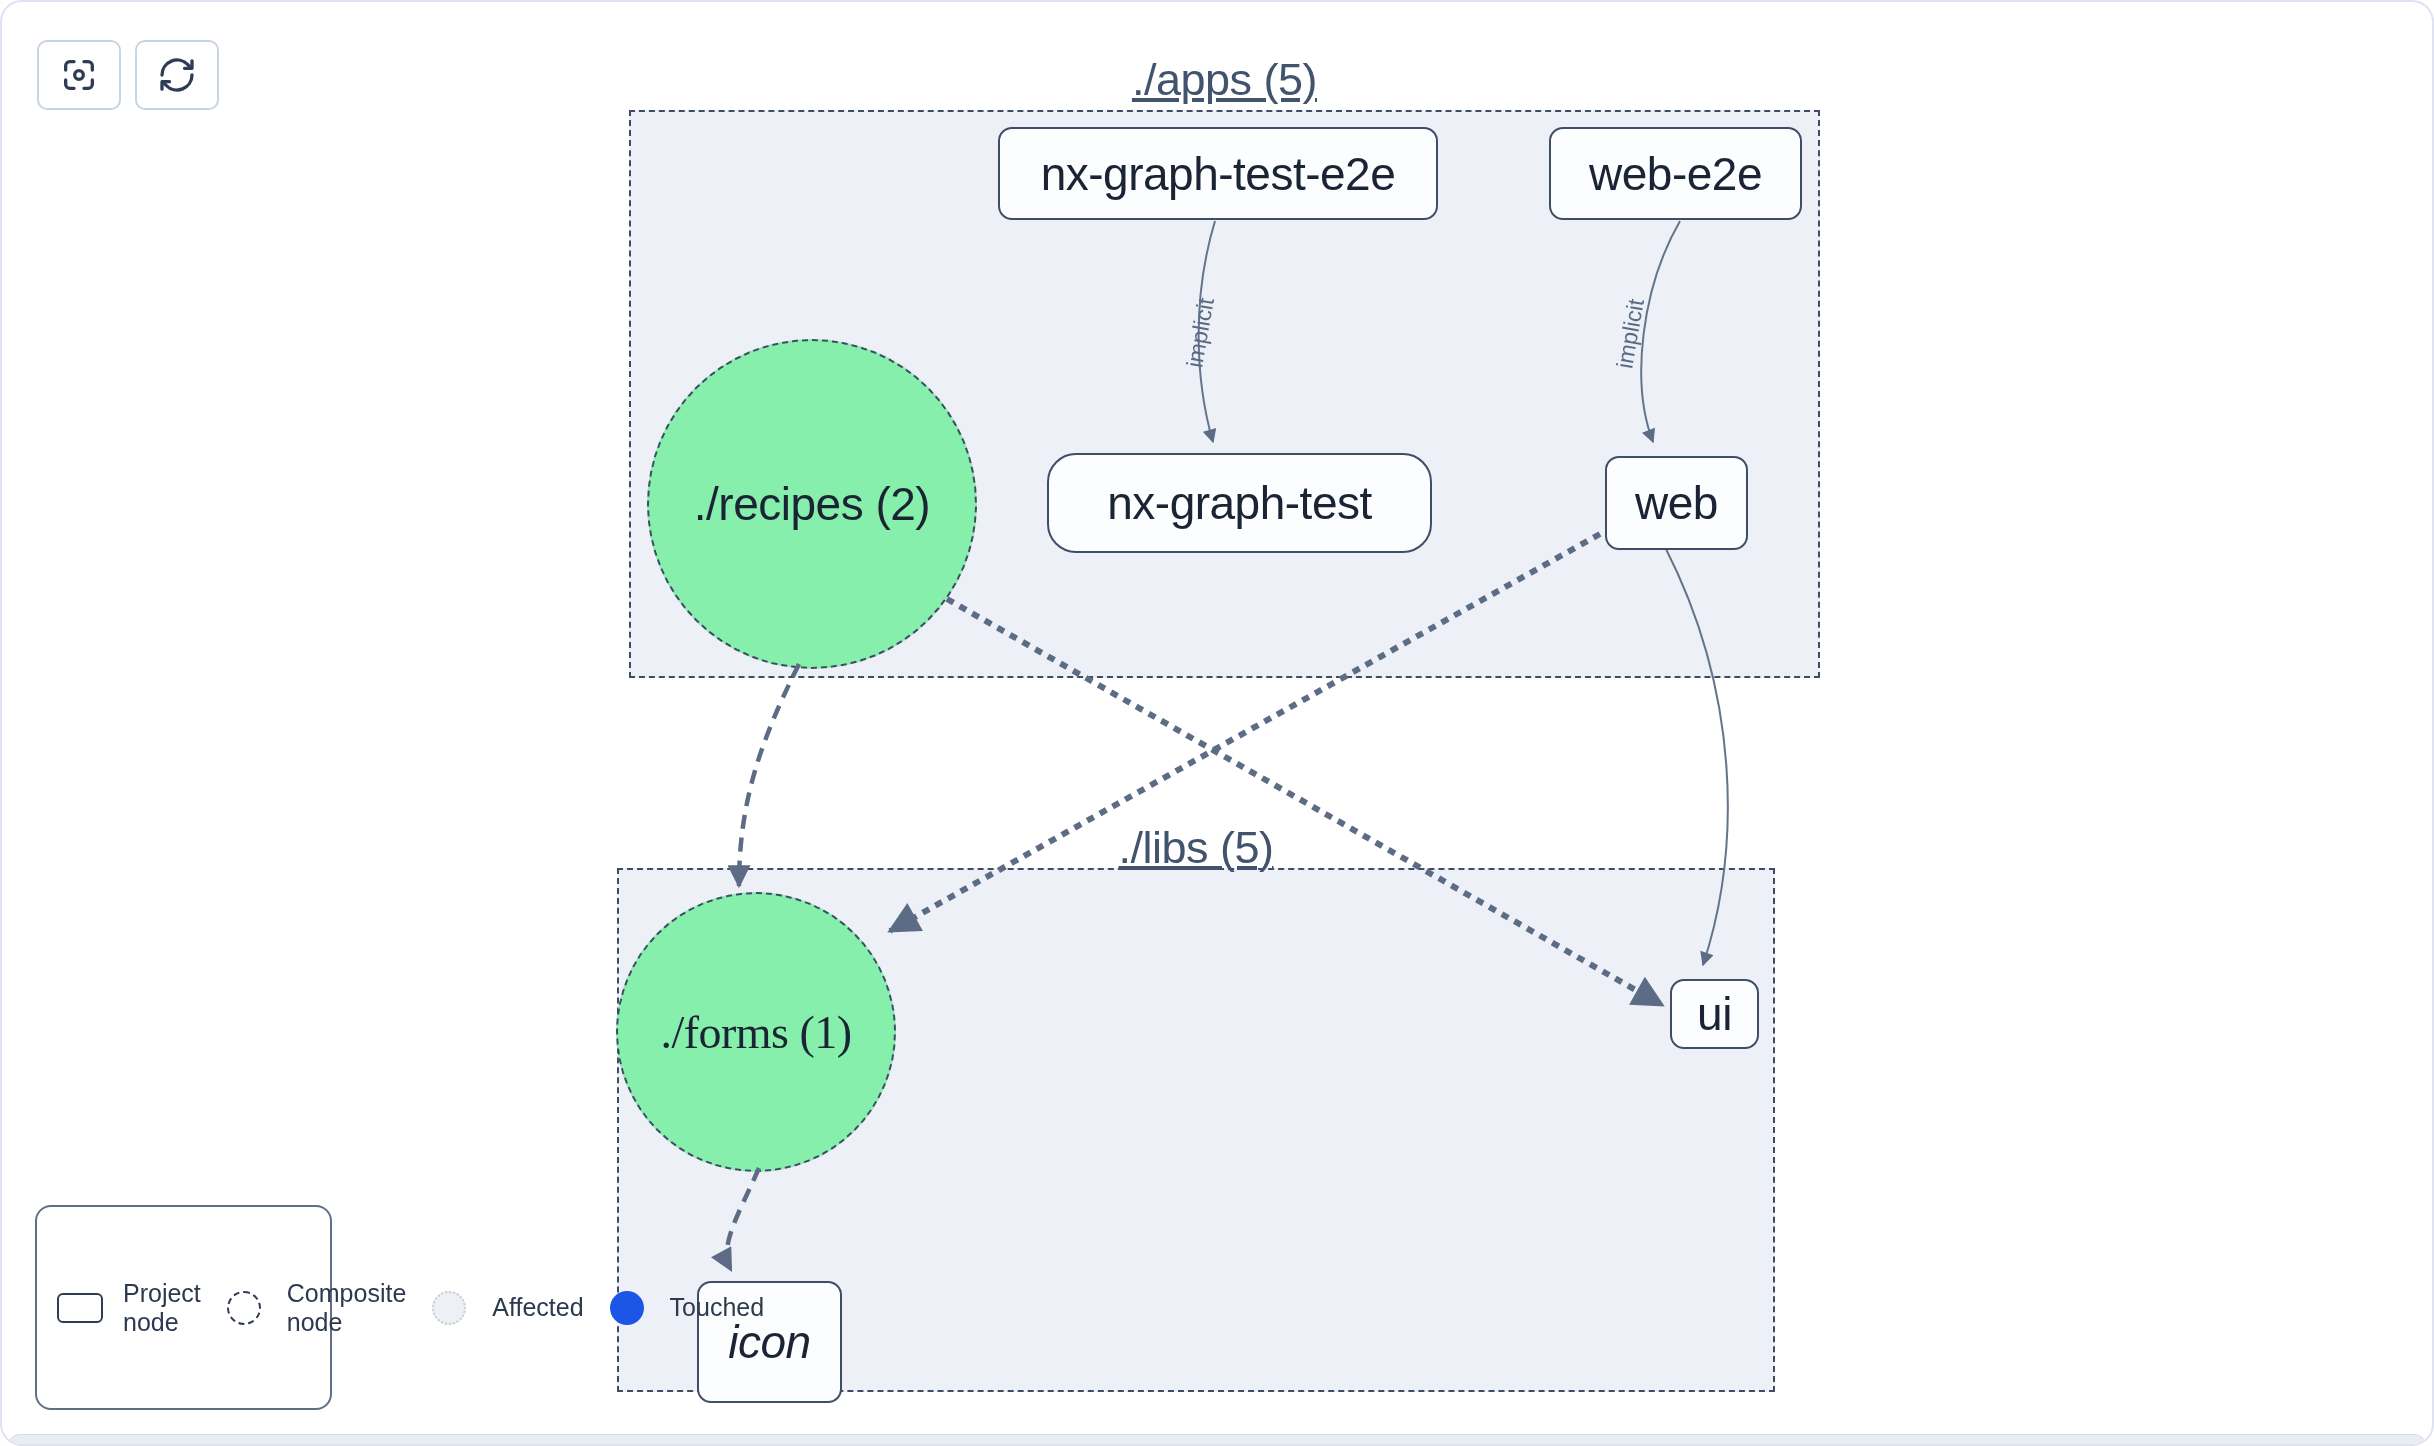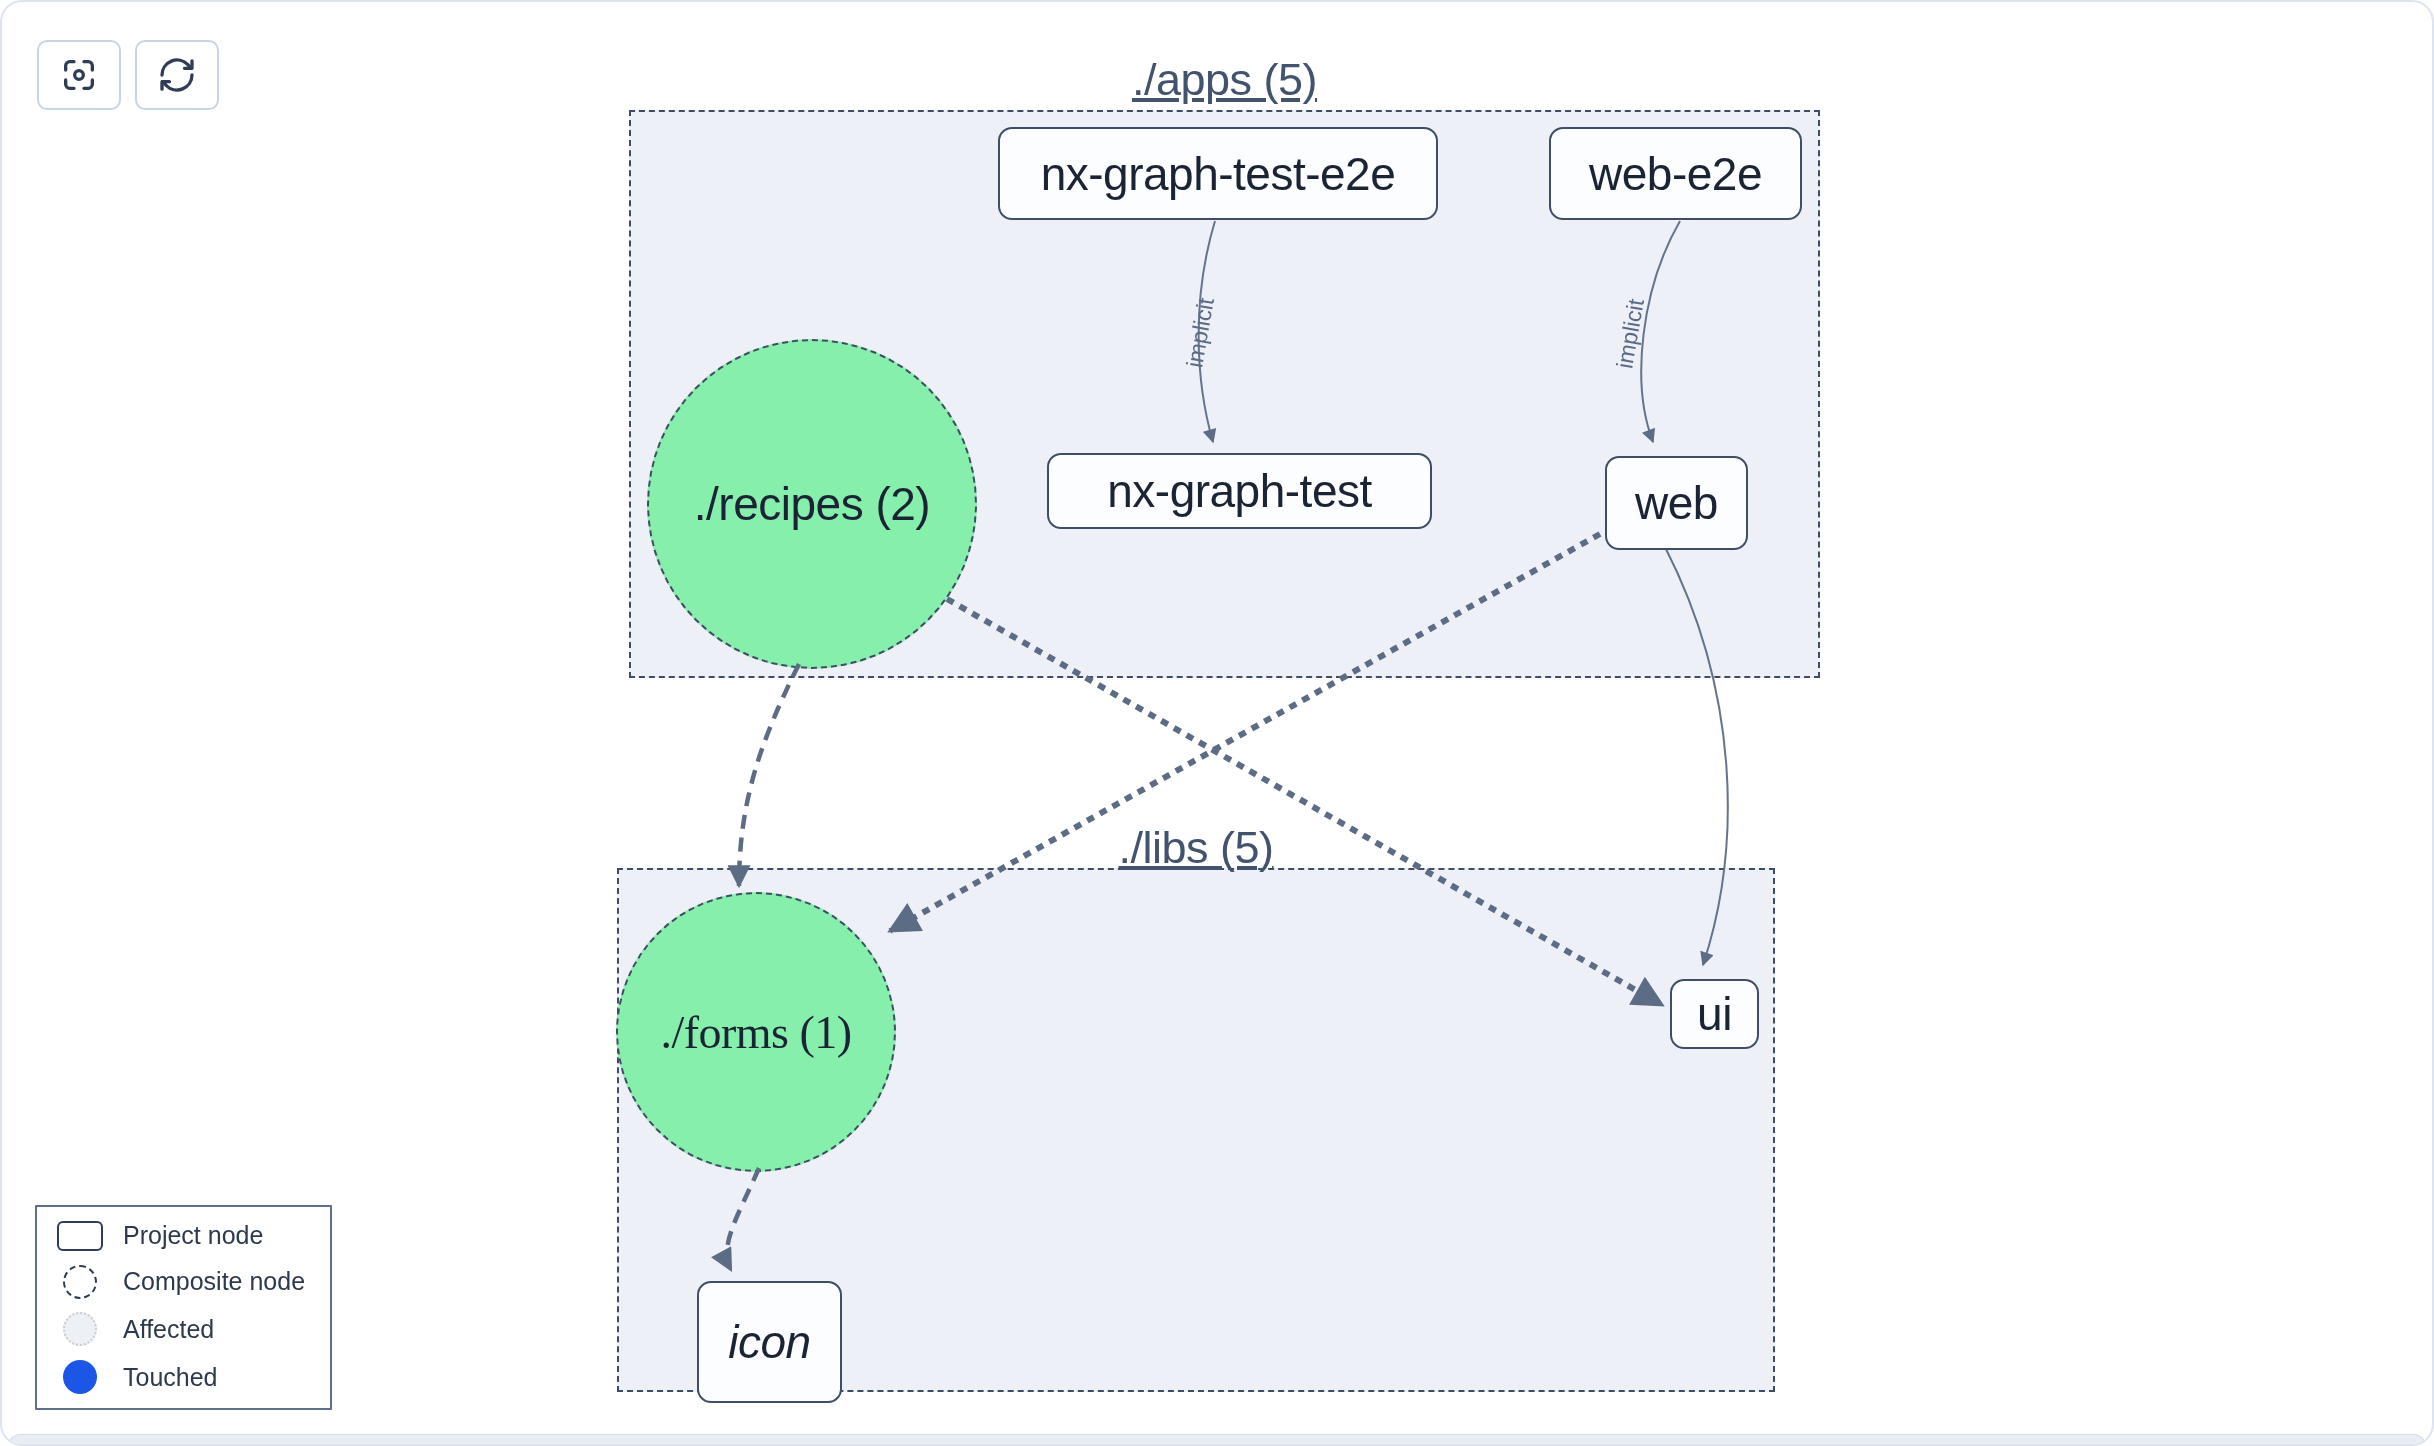--- a/index.html
+++ b/index.html
@@ -43,22 +43,22 @@
   }
   
   svg.edges{position:absolute;left:0;top:0;width:2434px;height:1446px;pointer-events:none;}
   .edge-thin{stroke:#64748b;stroke-width:2px;fill:none;}
   .edge-dash{stroke:#5d6c85;stroke-width:4.5px;stroke-dasharray:14 9;fill:none;}
   .edge-dot{stroke:#5d6c85;stroke-width:6px;stroke-dasharray:7.5 7;fill:none;}
   .edge-label{fill:#5b6b84;font-size:23px;font-family:"Liberation Sans",sans-serif;}
   
   .legend{
     position:absolute;left:33px;top:1203px;width:297px;height:205px;background:#ffffff;
-    border:2px solid #5f6f88;border-radius:1px;box-sizing:border-box;
-    display:flex;flex-direction:column;justify-content:space-evenly;padding:0 0;
+    border:2px solid #5f6f88;border-radius:16px;box-sizing:border-box;
+    display:flex;flex-direction:row;justify-content:space-evenly;padding:0 0;
   }
   .legend-row{display:flex;align-items:center;}
   .legend-swatch{width:86px;display:flex;align-items:center;justify-content:center;flex:0 0 86px;}
   .legend-text{font-size:25px;color:#2d3a4e;}
   .sw-rect{width:46px;height:30px;border:2.5px solid #2e3d55;border-radius:6px;background:#ffffff;box-sizing:border-box;}
   .sw-circ-dash{width:34px;height:34px;border:2px dashed #2e3d55;border-radius:50%;box-sizing:border-box;}
   .sw-circ-dot{width:34px;height:34px;border:2px dotted #c7cdd8;border-radius:50%;background:#edf0f5;box-sizing:border-box;}
   .sw-circ-fill{width:34px;height:34px;border-radius:50%;box-sizing:border-box;}
   
   .bottom-bar{
@@ -127,21 +127,21 @@
     <text class="edge-label" transform="translate(1206 332) rotate(-80)" text-anchor="middle">implicit</text>
     <text class="edge-label" transform="translate(1636 333) rotate(-80)" text-anchor="middle">implicit</text>
   </svg>
 
   <div class="pnode" style="left:990px;top:125px;width:440px;height:93px;margin-left:6px;">
     <span>nx-graph-test-e2e</span>
   </div>
   <div class="pnode" style="left:1547px;top:125px;width:253px;height:93px;">
     <span>web-e2e</span>
   </div>
-  <div class="pnode" style="left:1045px;top:451px;width:385px;height:76px;">
+  <div class="pnode" style="left:1045px;top:451px;width:385px;height:100px;border-radius:29px;">
     <span>nx-graph-test</span>
   </div>
   <div class="pnode" style="left:1603px;top:454px;width:143px;height:94px;">
     <span>web</span>
   </div>
   <div class="pnode" style="left:1668px;top:977px;width:89px;height:70px;">
     <span>ui</span>
   </div>
   <div class="pnode" style="left:695px;top:1279px;width:145px;height:122px;font-style:italic;">
     <span>icon</span>

